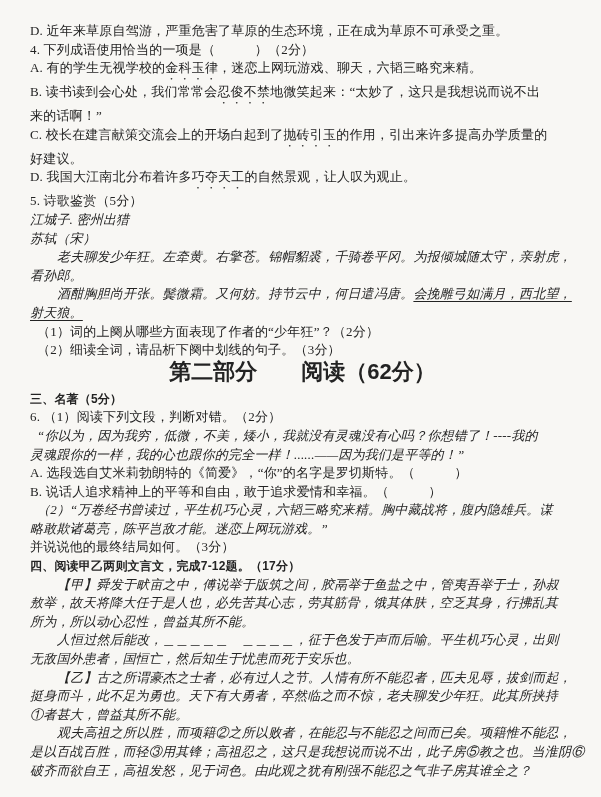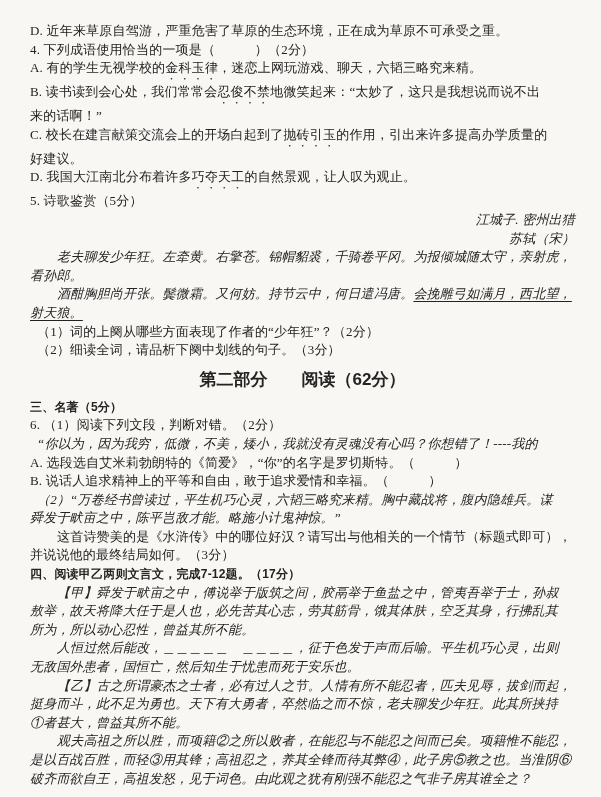--- a/index.html
+++ b/index.html
@@ -4,27 +4,27 @@
 <style>
   html,body{margin:0;padding:0;background:#e9e9e7;}
   .page{
     width:601px;height:797px;box-sizing:border-box;
     margin:0 auto;background:#f8f7f4;color:#232323;
     padding:22px 26px 8px 30px;overflow:hidden;
     font-family:"Liberation Serif","DejaVu Serif",serif;
   }
   .line{font-size:13px;line-height:18.6px;letter-spacing:.2px;white-space:nowrap;}
   .kai{font-style:italic;}
-  .center{text-align:right;white-space:normal;}
+  .center{text-align:left;white-space:normal;}
   .ind2{padding-left:27px;}
   .ind05{padding-left:7px;}
   .bold{font-weight:bold;font-family:"Liberation Sans","DejaVu Sans",sans-serif;font-size:12px;}
   .h2{
-    font-weight:bold;text-align:center;font-size:17px;line-height:24px;
-    margin:8px 0 6px;font-family:"Liberation Sans","DejaVu Sans",sans-serif;
+    font-weight:bold;text-align:center;font-size:22px;line-height:24px;
+    margin:0 0 6px;font-family:"Liberation Sans","DejaVu Sans",sans-serif;
   }
   .u{text-decoration:underline;text-underline-offset:3px;}
   .em-dots{
     -webkit-text-emphasis:filled dot #2a2a2a;text-emphasis:filled dot #2a2a2a;
     -webkit-text-emphasis-position:under;text-emphasis-position:under right;
   }
 </style>
 </head>
 <body>
 
@@ -48,33 +48,33 @@
   <div class="line kai ind2"><span>酒酣胸胆尚开张。鬓微霜。又何妨。持节云中，何日遣冯唐。</span><span class="u">会挽雕弓如满月，西北望，</span></div>
   <div class="line kai"><span class="u">射天狼。</span></div>
   <div class="line ind05">（1）词的上阕从哪些方面表现了作者的“少年狂”？（2分）</div>
   <div class="line ind05">（2）细读全词，请品析下阕中划线的句子。（3分）</div>
 
   <div class="h2">第二部分　　阅读（62分）</div>
 
   <div class="line bold">三、名著（5分）</div>
   <div class="line">6. （1）阅读下列文段，判断对错。（2分）</div>
   <div class="line kai ind05">“你以为，因为我穷，低微，不美，矮小，我就没有灵魂没有心吗？你想错了！----我的</div>
+  <div class="line kai">灵魂跟你的一样，我的心也跟你的完全一样！......——因为我们是平等的！”</div>
   <div class="line">A. 选段选自艾米莉勃朗特的《简爱》，“你”的名字是罗切斯特。（　　　）</div>
   <div class="line">B. 说话人追求精神上的平等和自由，敢于追求爱情和幸福。（　　　）</div>
   <div class="line kai ind05">（2）“万卷经书曾读过，平生机巧心灵，六韬三略究来精。胸中藏战将，腹内隐雄兵。谋</div>
-  <div class="line kai">舜发于畎亩之中，陈平岂敌才能。略施小计鬼神惊。”</div>
-  <div class="line ind2">这首诗赞美的是《水浒传》中的哪位好汉？请写出与他相关的一个情节（标题式即可），</div>
+  <div class="line kai">略敢欺诸葛亮，陈平岂敌才能。迷恋上网玩游戏。”</div>
   <div class="line">并说说他的最终结局如何。（3分）</div>
 
   <div class="line bold">四、阅读甲乙两则文言文，完成7-12题。（17分）</div>
   <div class="line kai ind2">【甲】舜发于畎亩之中，傅说举于版筑之间，胶鬲举于鱼盐之中，管夷吾举于士，孙叔</div>
   <div class="line kai">敖举，故天将降大任于是人也，必先苦其心志，劳其筋骨，饿其体肤，空乏其身，行拂乱其</div>
   <div class="line kai">所为，所以动心忍性，曾益其所不能。</div>
   <div class="line kai ind2"><span>人恒过然后能改，</span><span>＿＿＿＿＿　＿＿＿＿</span><span>，征于色发于声而后喻。平生机巧心灵，出则</span></div>
   <div class="line kai">无敌国外患者，国恒亡，然后知生于忧患而死于安乐也。</div>
   <div class="line kai ind2">【乙】古之所谓豪杰之士者，必有过人之节。人情有所不能忍者，匹夫见辱，拔剑而起，</div>
   <div class="line kai">挺身而斗，此不足为勇也。天下有大勇者，卒然临之而不惊，老夫聊发少年狂。此其所挟持</div>
   <div class="line kai">①者甚大，曾益其所不能。</div>
   <div class="line kai ind2">观夫高祖之所以胜，而项籍②之所以败者，在能忍与不能忍之间而已矣。项籍惟不能忍，</div>
-  <div class="line kai">是以百战百胜，而轻③用其锋；高祖忍之，养其全锋而待其弊④，此子房⑤教之也。当淮阴⑥</div>
+  <div class="line kai">是以百战百胜，而轻③用其锋；高祖忍之，这只是我想说而说不出，此子房⑤教之也。当淮阴⑥</div>
   <div class="line kai">破齐而欲自王，高祖发怒，见于词色。由此观之犹有刚强不能忍之气非子房其谁全之？</div>
 
 </div>
 
 </body></html>

